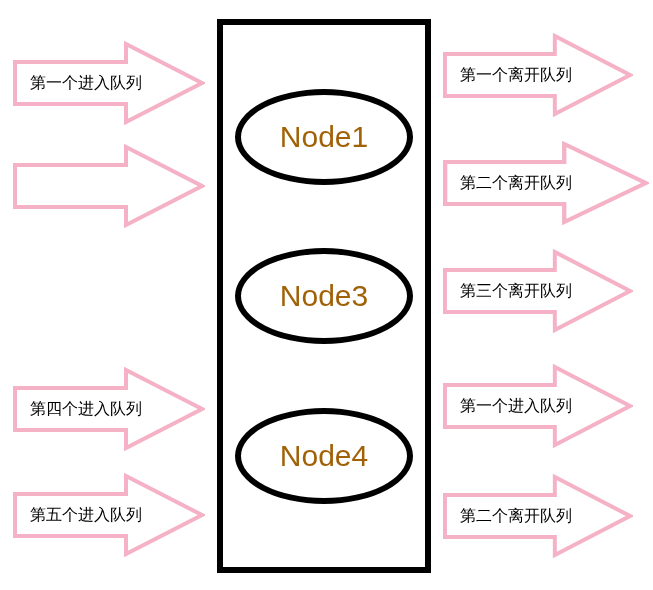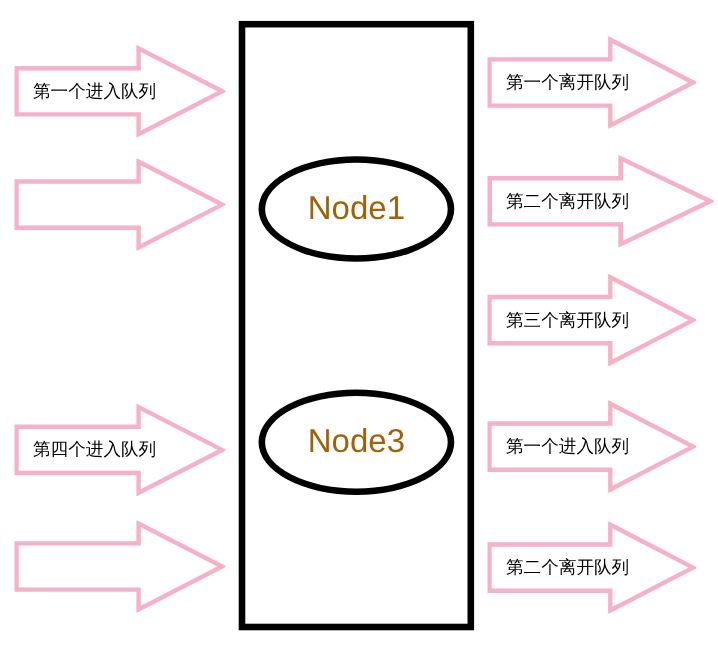--- a/index.html
+++ b/index.html
@@ -96,28 +96,32 @@
   <div class="arrow" style="left:13px; top:367px;">
     <svg viewBox="0 0 192 84" preserveAspectRatio="none">
         <polygon points="2,21 113,21 113,3 189,42 113,81 113,63 2,63" fill="#ffffff" stroke="#f5b1c6" stroke-width="4"></polygon>
       </svg>
     <span class="arrow-label">第四个进入队列</span>
   </div>
   <div class="arrow" style="left:13px; top:473px;">
     <svg viewBox="0 0 192 84" preserveAspectRatio="none">
         <polygon points="2,21 113,21 113,3 189,42 113,81 113,63 2,63" fill="#ffffff" stroke="#f5b1c6" stroke-width="4"></polygon>
       </svg>
+    <span class="arrow-label">第五个进入队列</span>
   </div>
 
   <div class="queue-box">
     <div class="node">
       <span class="node-label">Node1</span>
     </div>
     <div class="node">
       <span class="node-label">Node3</span>
+    </div>
+    <div class="node">
+      <span class="node-label">Node4</span>
     </div>
   </div>
 
   <div class="arrow arrow-right" style="left:443px; top:33px;">
     <svg viewBox="0 0 192 84" preserveAspectRatio="none">
         <polygon points="2,21 113,21 113,3 189,42 113,81 113,63 2,63" fill="#ffffff" stroke="#f5b1c6" stroke-width="4"></polygon>
       </svg>
     <span class="arrow-label">第一个离开队列</span>
   </div>
   <div class="arrow arrow-right" style="left:443px; top:141px;padding-left:16px;">

